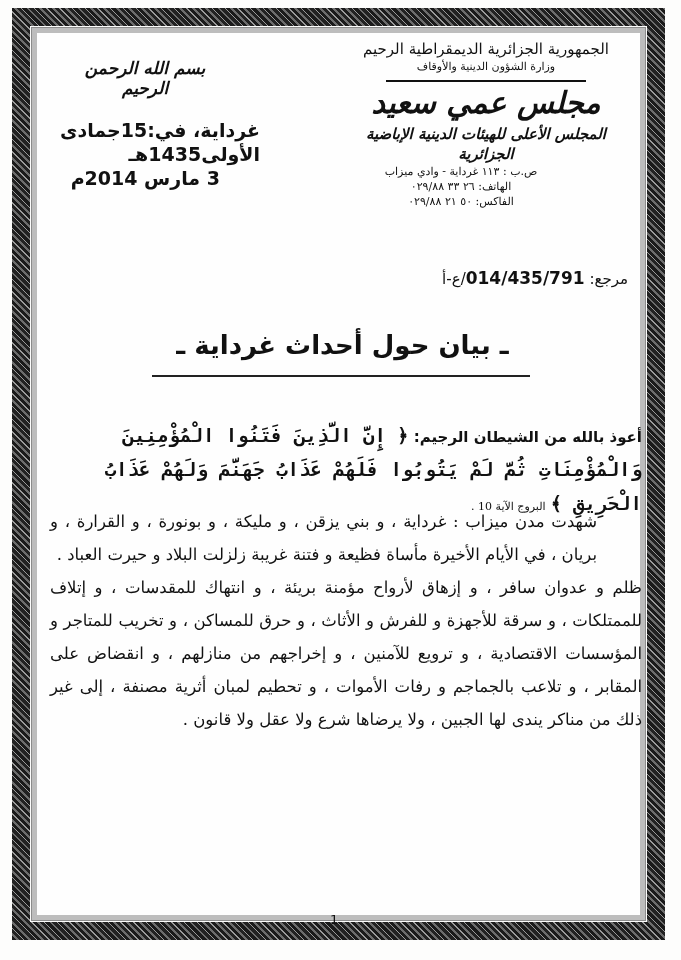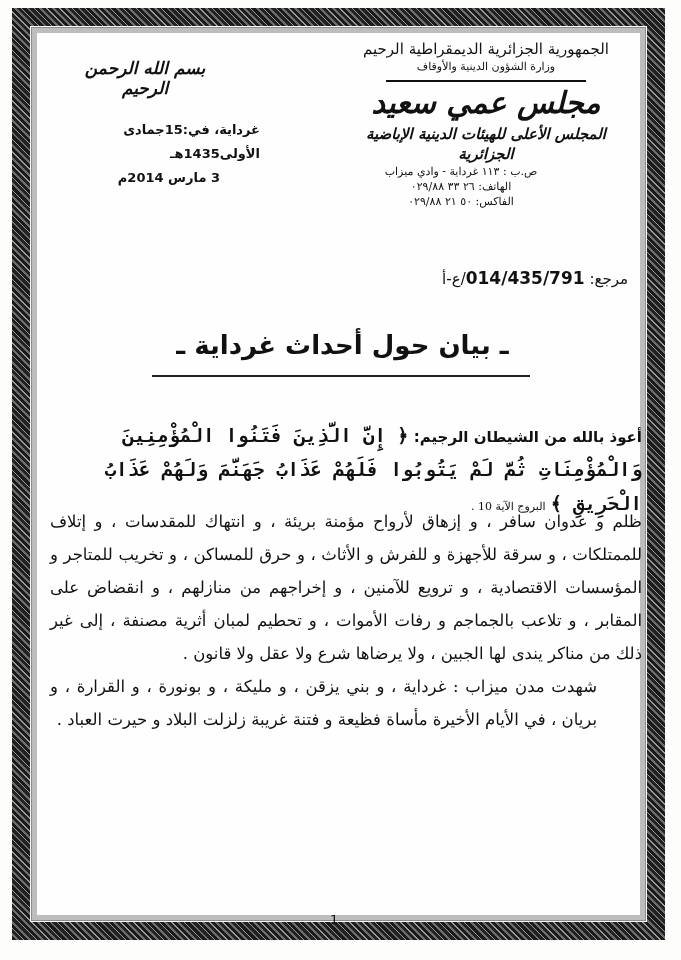--- a/index.html
+++ b/index.html
@@ -24,21 +24,21 @@
 
   .hdr-right { right: 60px; top: 40px; width: 270px; text-align: center; }
   .hdr-line1 { font-size: 15px; line-height: 18px; }
   .hdr-line2 { font-size: 11px; line-height: 18px; }
   .hdr-rule { width: 200px; height: 2px; background: #111; margin: 4px auto 2px auto; }
   .council-name { font-size: 30px; font-weight: bold; font-style: italic; line-height: 38px; letter-spacing: 1px; }
   .council-sub { font-size: 15px; font-style: italic; font-weight: bold; line-height: 20px; margin-top: 2px; }
   .contact { font-size: 11px; line-height: 15px; margin-right: 50px; text-align: center; }
 
   .basmala { left: 60px; top: 58px; width: 170px; text-align: center; font-size: 17px; font-style: italic; font-weight: bold; }
-  .date-block { left: 60px; top: 118px; width: 200px; text-align: right; font-size: 13px; font-weight: bold; line-height: 24px; font-family: "DejaVu Sans", sans-serif; }
+  .date-block { left: 60px; top: 118px; width: 200px; text-align: right; font-size: 19px; font-weight: bold; line-height: 24px; font-family: "DejaVu Sans", sans-serif; }
   .date-line2 { padding-right: 40px; }
 
   .ref { right: 53px; top: 268px; font-size: 15px; font-family: "DejaVu Sans", sans-serif; }
   .ref-num { font-weight: bold; font-size: 17px; }
 
   .title { left: 145px; top: 330px; width: 395px; text-align: center; font-size: 26px; font-weight: bold; font-family: "DejaVu Sans", sans-serif; }
   .title-rule { left: 152px; top: 375px; width: 378px; height: 2px; background: #222; }
 
   .body-text { left: 50px; width: 592px; font-size: 16.5px; line-height: 33px; text-align: justify; }
   .para { margin: 0; }
@@ -83,17 +83,17 @@
 
 <div class="abs body-text rtl" style="top:420px;">
   <p class="para" style="text-align:right;">
     <span class="lead">أعوذ بالله من الشيطان الرجيم:</span>
     <span class="quran">﴿ إِنَّ الَّذِينَ فَتَنُوا الْمُؤْمِنِينَ وَالْمُؤْمِنَاتِ ثُمَّ لَمْ يَتُوبُوا فَلَهُمْ عَذَابُ جَهَنَّمَ وَلَهُمْ عَذَابُ الْحَرِيقِ ﴾</span>
     <span class="quran-ref">البروج الآية 10 .</span>
   </p>
 </div>
 
 <div class="abs body-text rtl" style="top:505px;">
+  <p class="para indent">شهدت مدن ميزاب : غرداية ، و بني يزقن ، و مليكة ، و بونورة ، و القرارة ، و بريان ، في الأيام الأخيرة مأساة فظيعة و فتنة غريبة زلزلت البلاد و حيرت العباد .</p>
   <p class="para">ظلم و عدوان سافر ، و إزهاق لأرواح مؤمنة بريئة ، و انتهاك للمقدسات ، و إتلاف للممتلكات ، و سرقة للأجهزة و للفرش و الأثاث ، و حرق للمساكن ، و تخريب للمتاجر و المؤسسات الاقتصادية ، و ترويع للآمنين ، و إخراجهم من منازلهم ، و انقضاض على المقابر ، و تلاعب بالجماجم و رفات الأموات ، و تحطيم لمبان أثرية مصنفة ، إلى غير ذلك من مناكر يندى لها الجبين ، ولا يرضاها شرع ولا عقل ولا قانون .</p>
-  <p class="para indent">شهدت مدن ميزاب : غرداية ، و بني يزقن ، و مليكة ، و بونورة ، و القرارة ، و بريان ، في الأيام الأخيرة مأساة فظيعة و فتنة غريبة زلزلت البلاد و حيرت العباد .</p>
 </div>
 
 <div class="abs page-no">1</div>
 
 </body></html>

